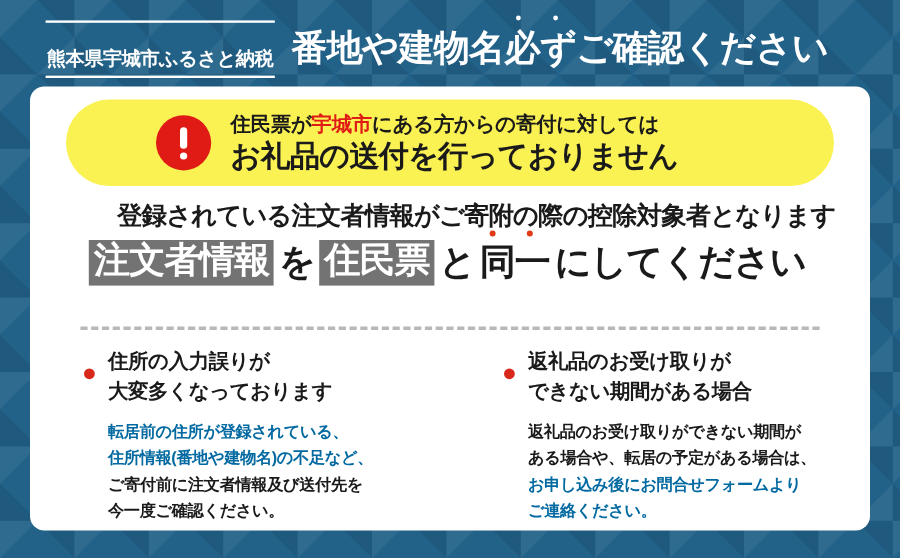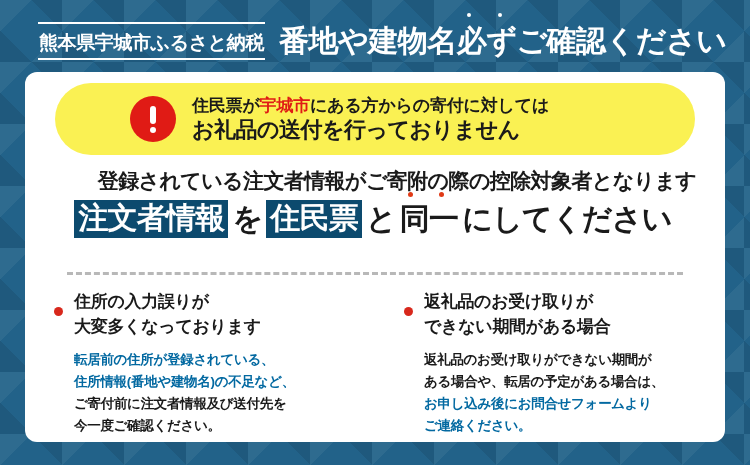--- a/index.html
+++ b/index.html
@@ -52,24 +52,24 @@
     align-items: stretch;
     flex: 0 0 auto;
   }
   .brand-rule {
     height: 2px;
     background-color: #ffffff;
     width: 100%;
   }
   #brand-text {
     color: #ffffff;
-    font-size: 19px;
+    font-size: 16px;
     font-weight: bold;
     letter-spacing: -0.4px;
-    padding: 9px 1px 5px 1px;
+    padding: 22px 1px 5px 1px;
     white-space: nowrap;
     line-height: 1.1;
   }
 
   #header-title-wrap {
     margin-left: 14px;
     position: relative;
     flex: 0 0 auto;
   }
   #header-title {
@@ -165,21 +165,21 @@
     font-weight: bold;
     color: #1a1a1a;
     line-height: 1.25;
     white-space: nowrap;
     letter-spacing: -0.2px;
   }
   #alert-line1 .hl-red {
     color: #e01b15;
   }
   #alert-line2 {
-    font-size: 22px;
+    font-size: 25px;
     font-weight: bold;
     color: #1a1a1a;
     line-height: 1.2;
     white-space: nowrap;
     letter-spacing: -0.5px;
     margin-top: 1px;
   }
 
   
   #statement {
@@ -204,21 +204,21 @@
     font-weight: bold;
     color: #1a1a1a;
     letter-spacing: -0.8px;
     line-height: 1.2;
     white-space: nowrap;
     display: flex;
     justify-content: center;
     align-items: center;
   }
   .chip-red {
-    background-color: #0c4a6e;
+    background-color: #737373;
     color: #ffffff;
     padding: 1px 4px 3px 4px;
     display: inline-block;
     line-height: 1.12;
   }
   .stmt-plain {
     display: inline-block;
     padding: 0 4px;
   }
   .stmt-emphasis {
@@ -251,22 +251,22 @@
   #columns {
     position: absolute;
     left: 0;
     top: 218px;
     width: 700px;
     display: flex;
   }
   .column {
     width: 350px;
     box-sizing: border-box;
+    padding-left: 45px;
     padding-right: 12px;
-    margin-left: 29px;
   }
   .col-heading {
     display: flex;
     align-items: flex-start;
   }
   .col-bullet {
     width: 9px;
     height: 9px;
     border-radius: 50%;
     background-color: #d8281c;

